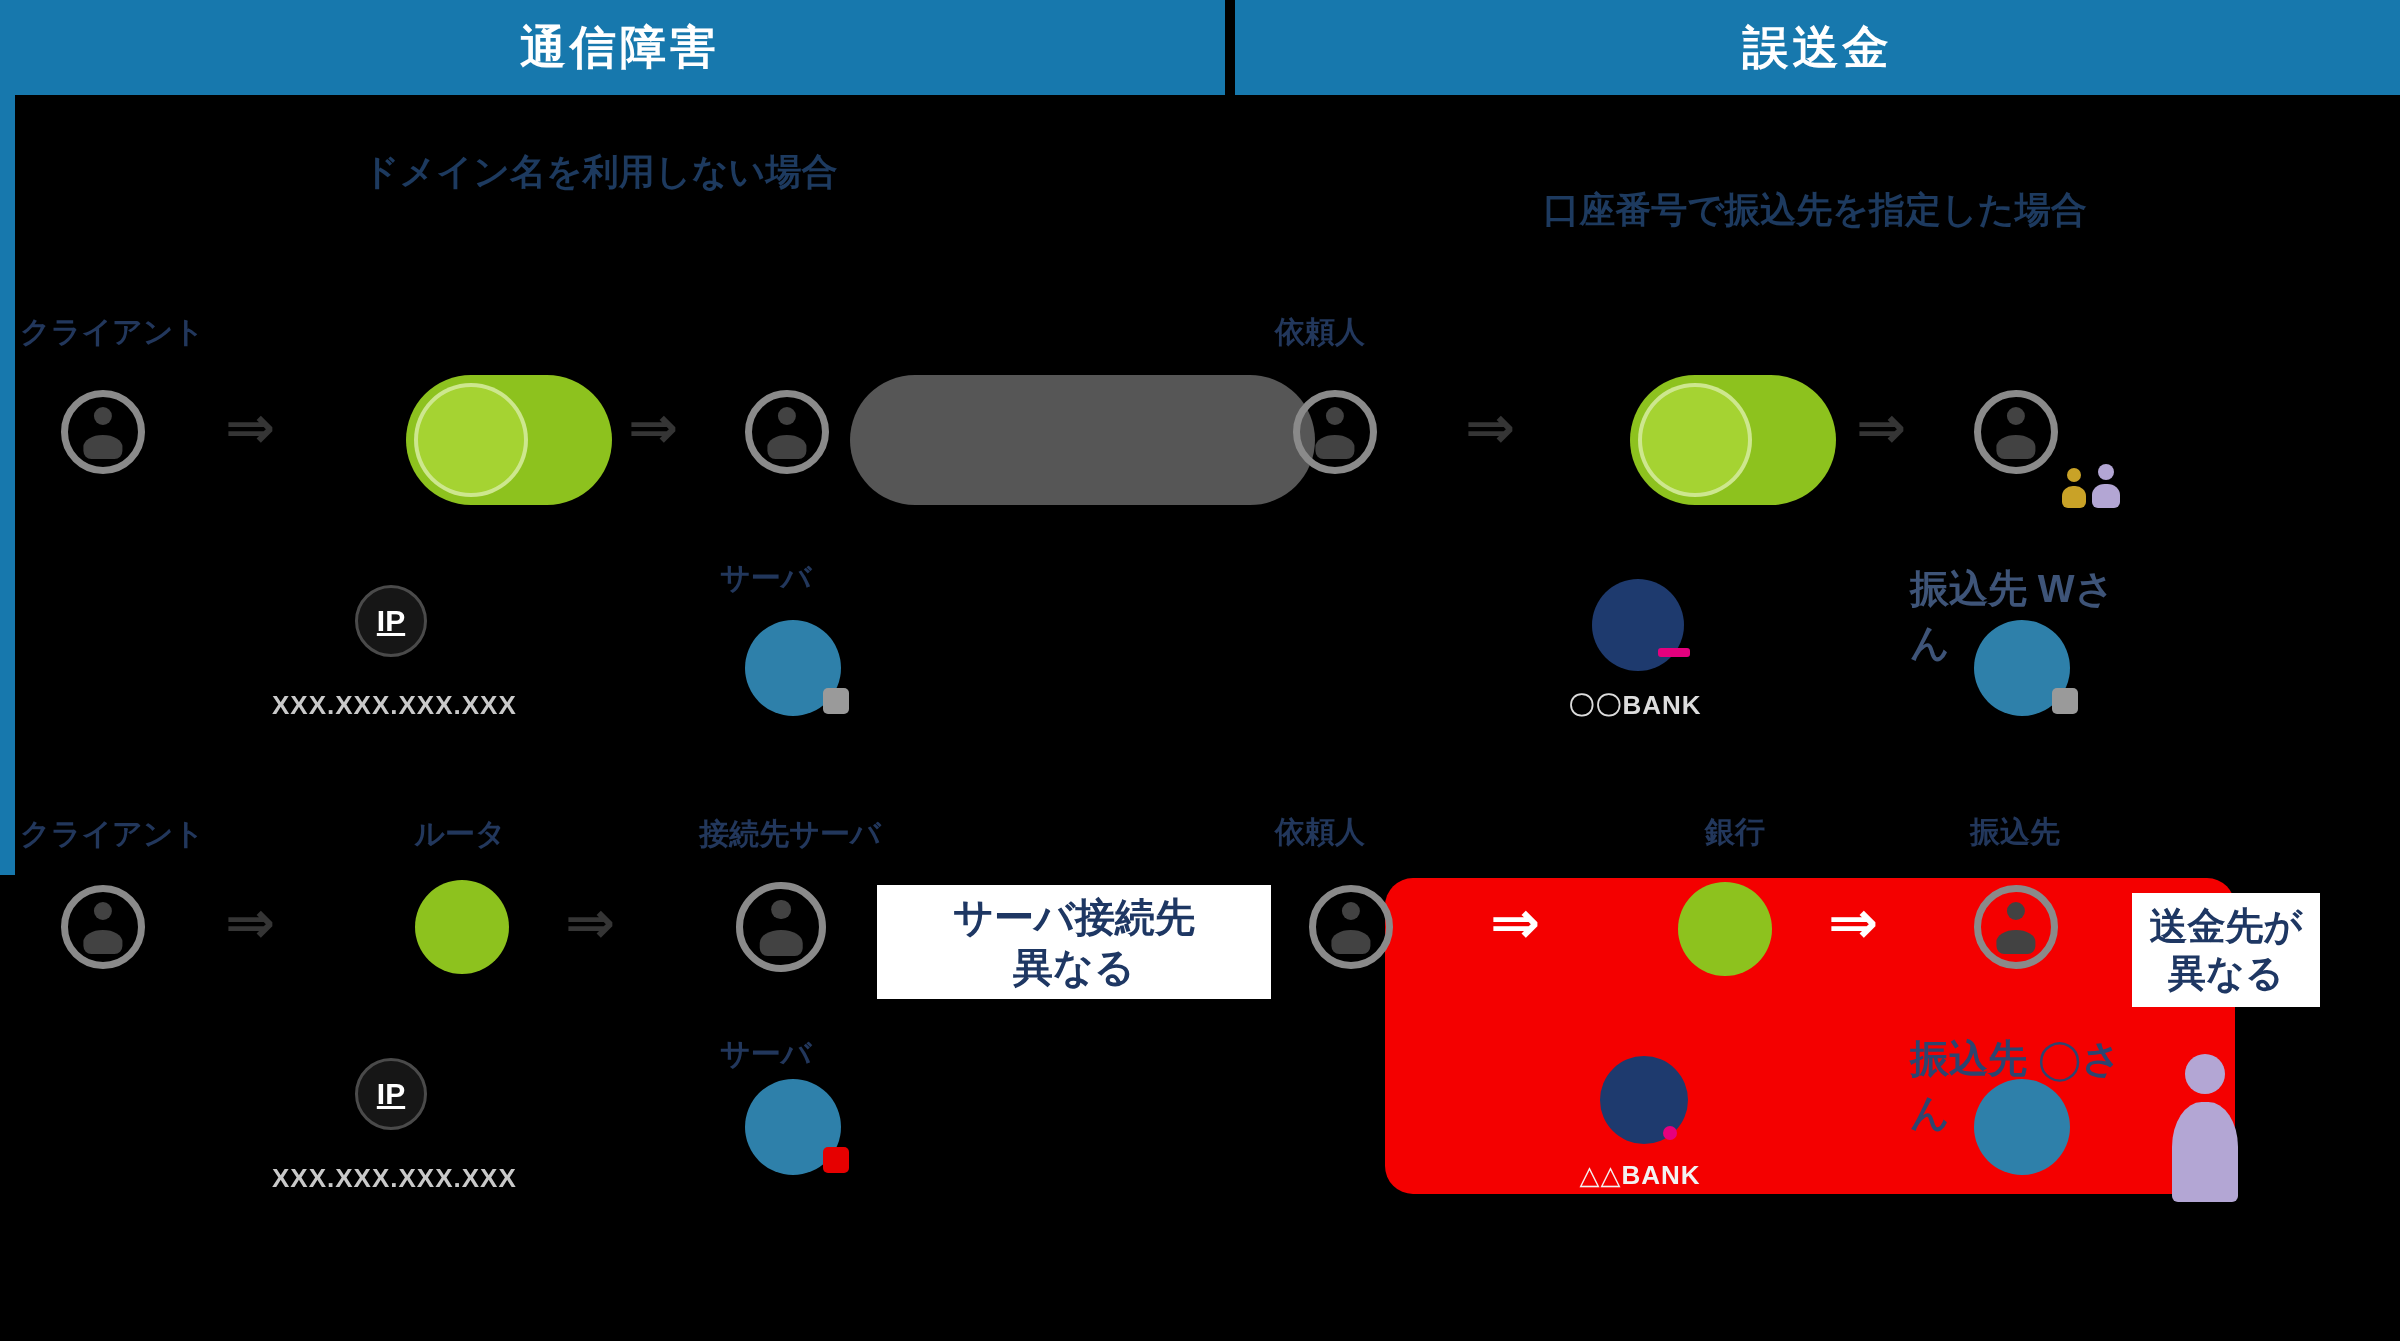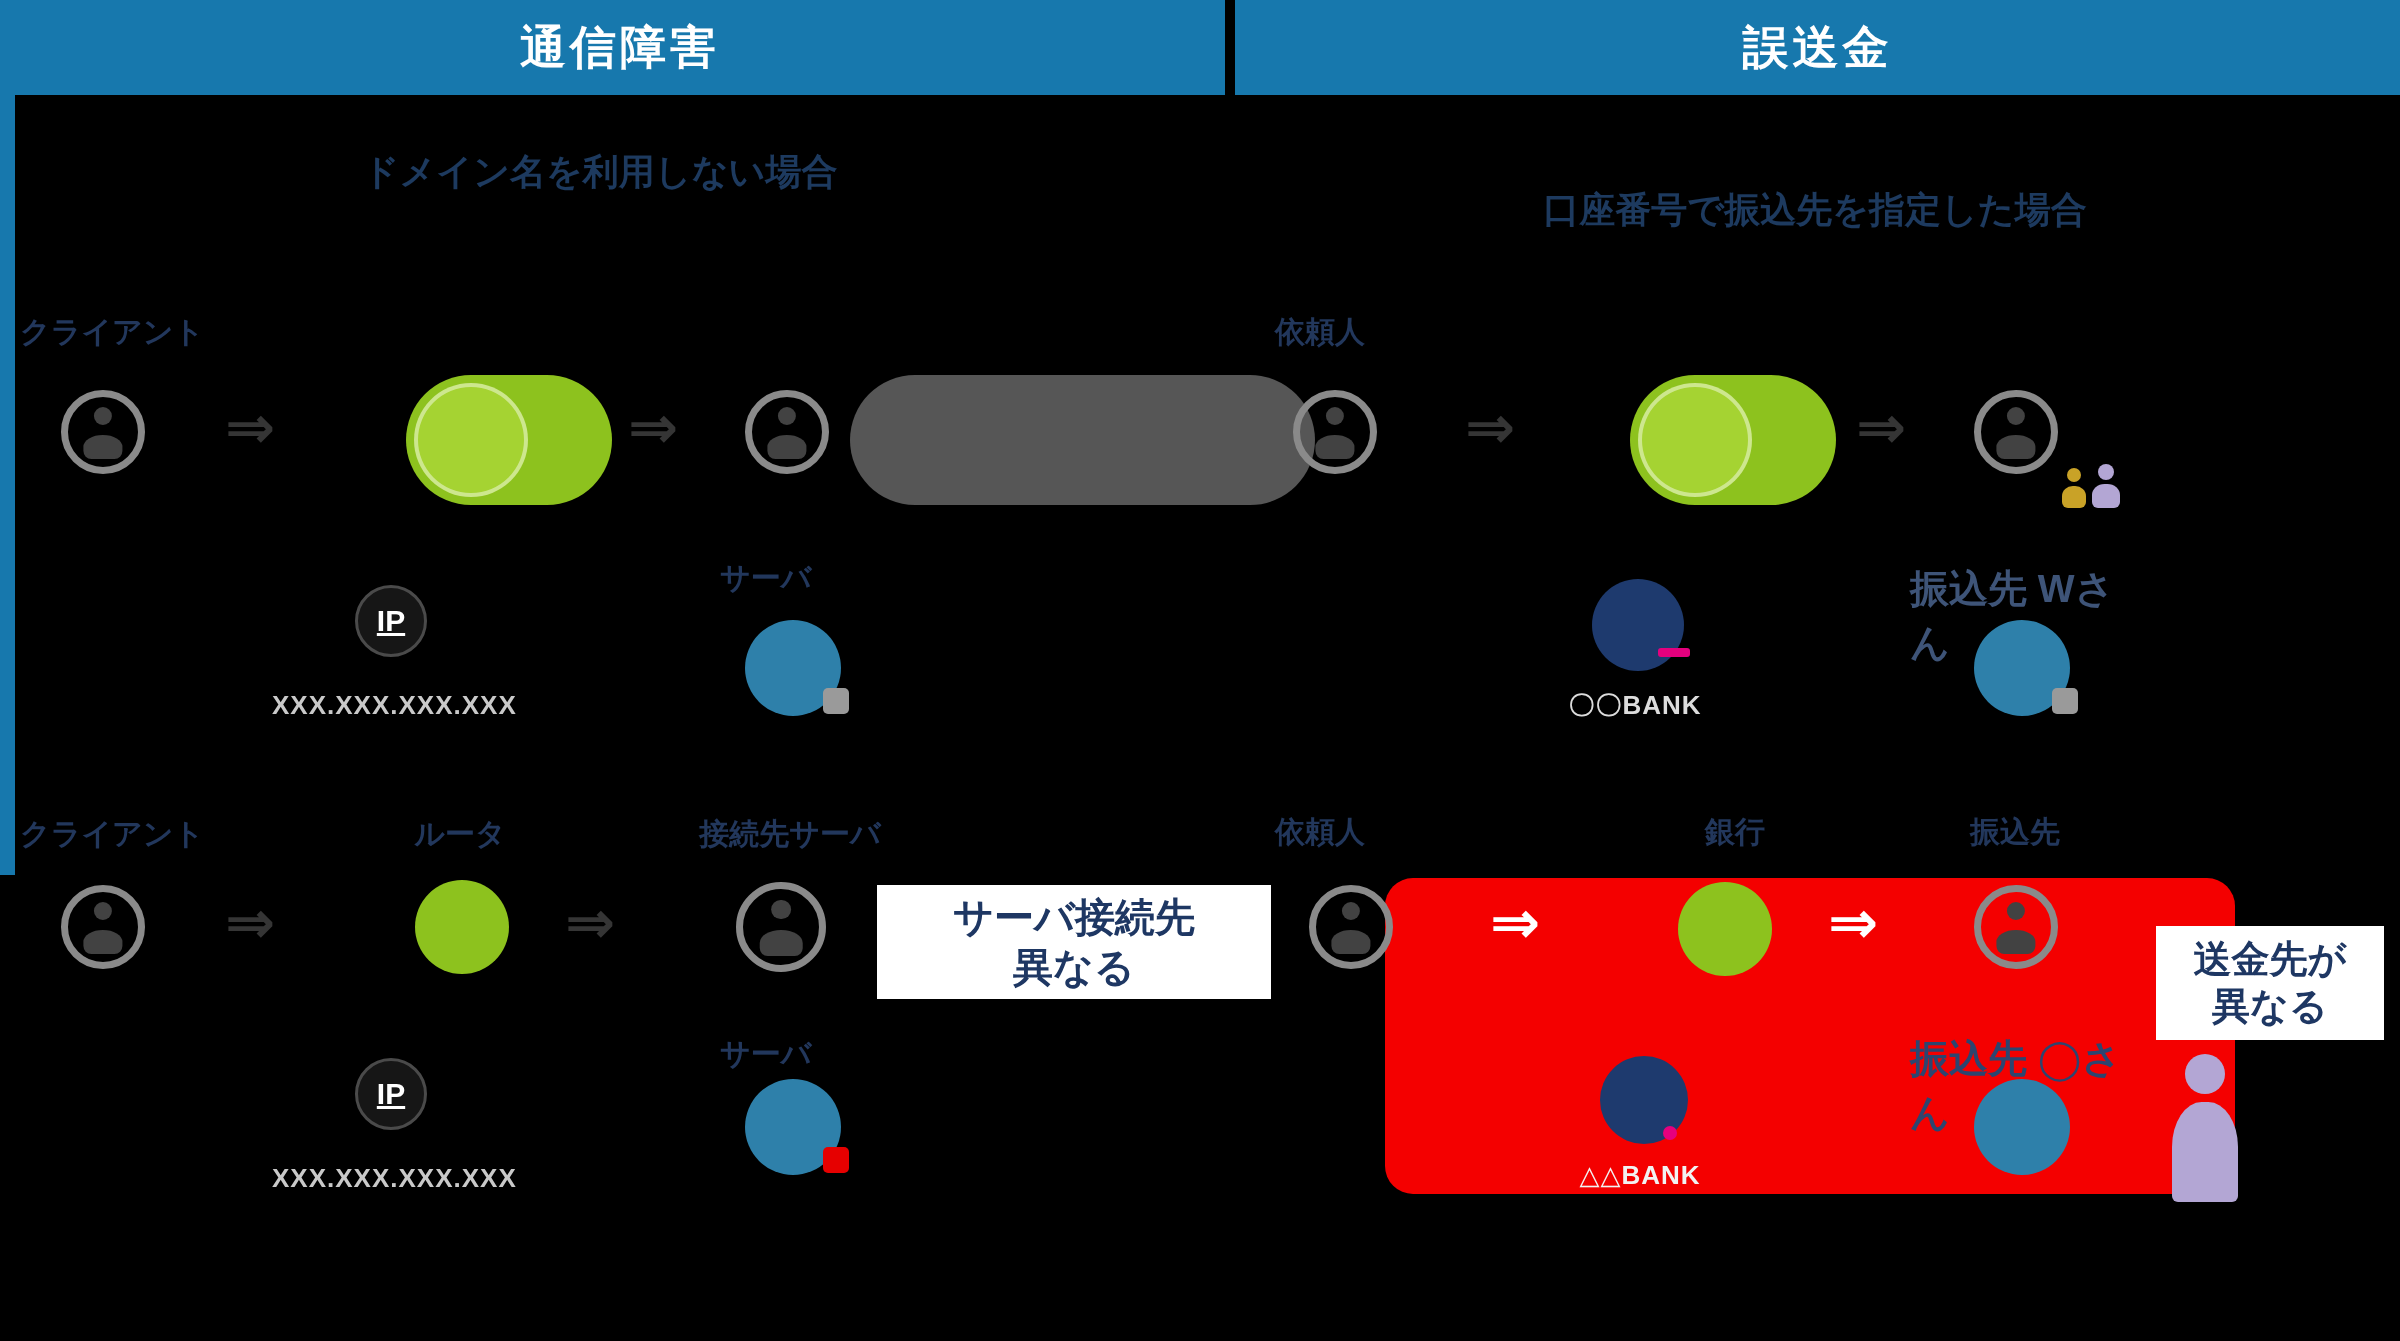--- a/index.html
+++ b/index.html
@@ -166,21 +166,21 @@
     <div class="pb"></div>
   </div>
   <div class="abs arrow white" style="left:1490px;top:893px;">⇒</div>
   <div class="abs gcircle" style="left:1678px;top:882px;width:94px;height:94px;"></div>
   <div class="abs arrow white" style="left:1828px;top:893px;">⇒</div>
   <div class="abs ring" style="left:1974px;top:885px;width:84px;height:84px;">
     <div class="ph"></div>
     <div class="pb"></div>
   </div>
 
-  <div class="abs callout narrow" style="left:2132px;top:926px;width:228px;height:114px;margin-left:24px;">
+  <div class="abs callout narrow" style="left:2132px;top:893px;width:188px;height:114px;">
     <span>送金先が</span>
     <span>異なる</span>
   </div>
 
   <div class="abs bank" style="left:1600px;top:1056px;width:88px;height:88px;"></div>
   <div class="abs pink-dot" style="left:1663px;top:1126px;width:14px;height:14px;"></div>
   <div class="abs lbl-bank" style="left:1540px;top:1160px;width:200px;color:#f2f2f2;">△△BANK</div>
 
   <div class="abs lbl-mid" style="left:1910px;top:1032px;width:240px;color:#2c4570;">振込先 ◯さん</div>
   <div class="abs server" style="left:1974px;top:1079px;width:96px;height:96px;"></div>

